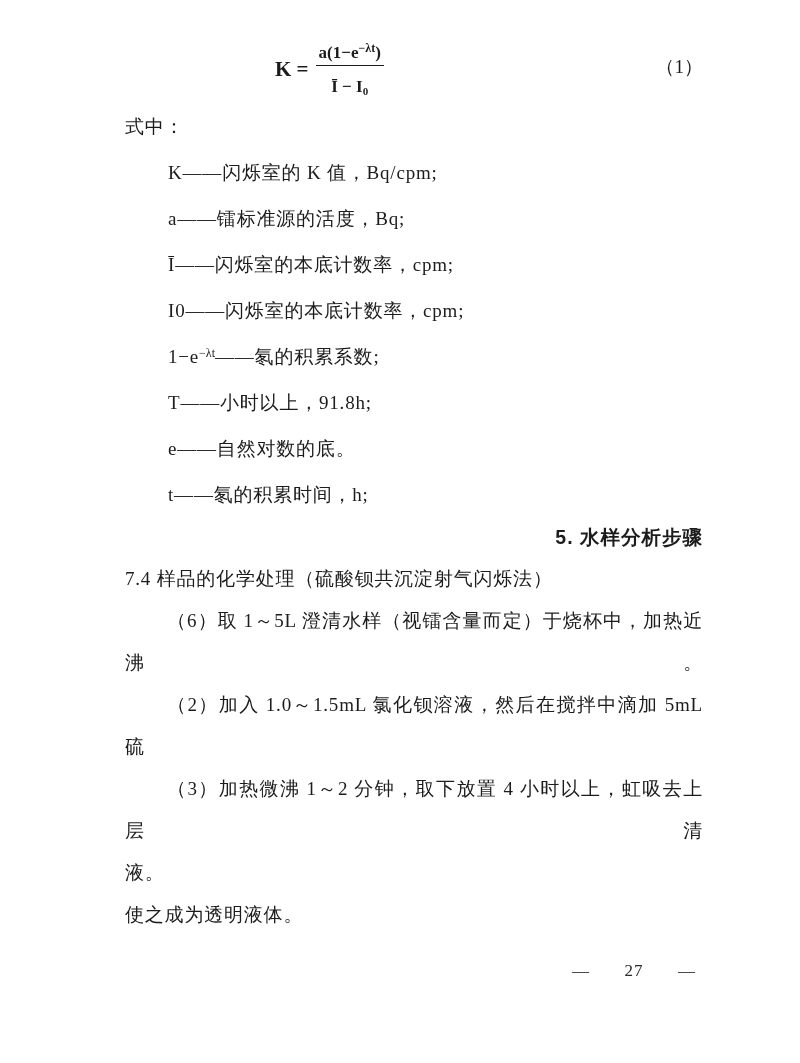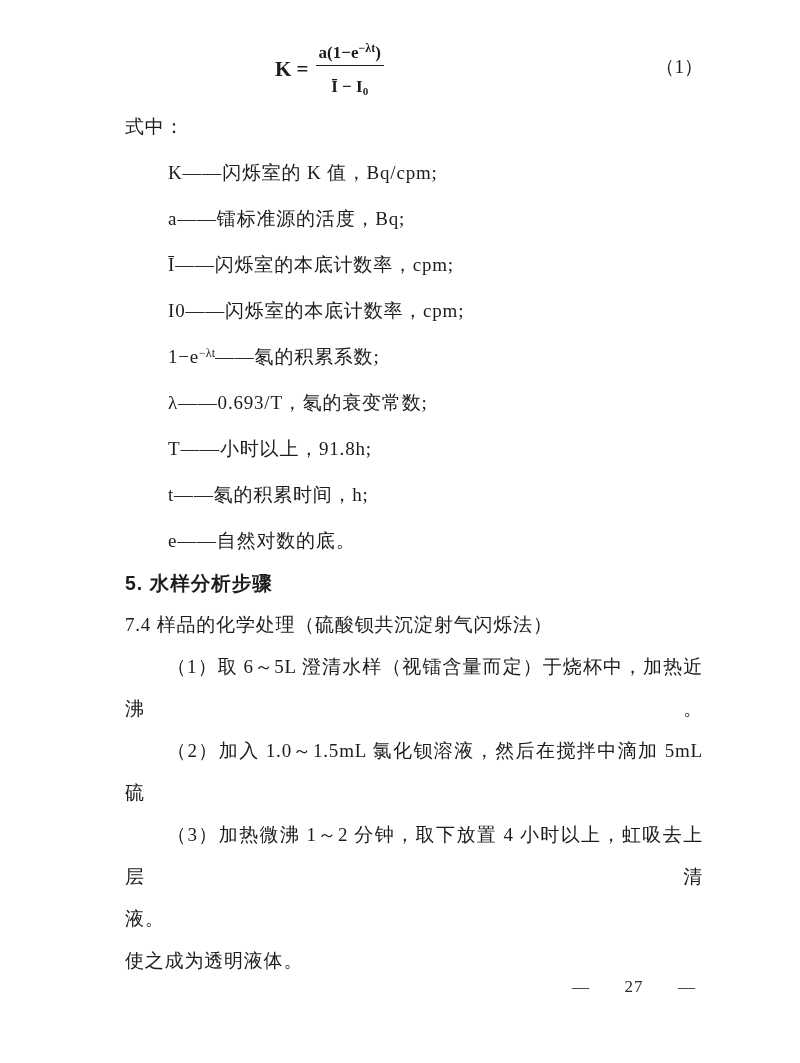--- a/index.html
+++ b/index.html
@@ -32,26 +32,26 @@
   .frac .den { font-size: 17px; padding: 3px 6px 0 6px; line-height: 19px; margin-top: 8px; }
   .m-sup { font-size: 12px; vertical-align: 6px; }
   .m-sub { font-size: 11px; vertical-align: -3px; }
   .eq-no { position: absolute; right: 0; top: 18px; font-size: 19px; }
   
   .line { font-size: 19px; line-height: 42px; letter-spacing: 0.8px; margin-left: 25px; }
   .defs .line { padding-left: 43px; }
   .def-sup { font-size: 12px; vertical-align: 6px; letter-spacing: 0; }
   .heading {
     font-family: "Liberation Sans", "DejaVu Sans", sans-serif;
-    font-weight: 700; font-size: 19.5px; line-height: 42px; letter-spacing: 1px;
+    font-weight: 700; font-size: 19.5px; line-height: 42px; letter-spacing: 1px; text-align: right;
   }
   .indent { text-indent: 42px; }
   .fill { text-align: justify; text-align-last: justify; }
   .footer {
-    position: absolute; right: 104px; bottom: 66px;
+    position: absolute; right: 104px; bottom: 82px;
     font-size: 17px; white-space: pre; letter-spacing: 1px; word-spacing: 12px;
     color: #2a2a2a;
   }
 </style>
 </head>
 <body>
 
 <div class="page">
   <div class="content">
 
@@ -68,30 +68,29 @@
     </div>
 
     <div class="line">式中：</div>
 
     <div class="defs">
       <div class="line"><span>K</span><sup class="def-sup"></sup><span>——闪烁室的 K 值，Bq/cpm;</span></div>
       <div class="line"><span>a</span><sup class="def-sup"></sup><span>——镭标准源的活度，Bq;</span></div>
       <div class="line"><span>Ī</span><sup class="def-sup"></sup><span>——闪烁室的本底计数率，cpm;</span></div>
       <div class="line"><span>I0</span><sup class="def-sup"></sup><span>——闪烁室的本底计数率，cpm;</span></div>
       <div class="line"><span>1−e</span><sup class="def-sup">−λt</sup><span>——氡的积累系数;</span></div>
-      <div class="line"><span>λ</span><sup class="def-sup"></sup><span>——0.693/T，氡的衰变常数;</span></div>
       <div class="line"><span>T</span><sup class="def-sup"></sup><span>——小时以上，91.8h;</span></div>
+      <div class="line"><span>e</span><sup class="def-sup"></sup><span>——自然对数的底。</span></div>
       <div class="line"><span>t</span><sup class="def-sup"></sup><span>——氡的积累时间，h;</span></div>
-      <div class="line"><span>e</span><sup class="def-sup"></sup><span>——自然对数的底。</span></div>
     </div>
 
     <div class="line heading">5.  水样分析步骤</div>
     <div class="line">7.4 样品的化学处理（硫酸钡共沉淀射气闪烁法）</div>
 
-    <div class="line indent fill">（1）取 6～5L 澄清水样（视镭含量而定）于烧杯中，加热近沸。</div>
+    <div class="line indent fill">（6）取 1～5L 澄清水样（视镭含量而定）于烧杯中，加热近沸。</div>
     <div class="line indent fill">（2）加入 1.0～1.5mL 氯化钡溶液，然后在搅拌中滴加 5mL 硫</div>
     <div class="line indent fill">（3）加热微沸 1～2 分钟，取下放置 4 小时以上，虹吸去上层清</div>
     <div class="line">液。</div>
     <div class="line">使之成为透明液体。</div>
 
   </div>
 
   <div class="footer">—  27  —</div>
 </div>
 

